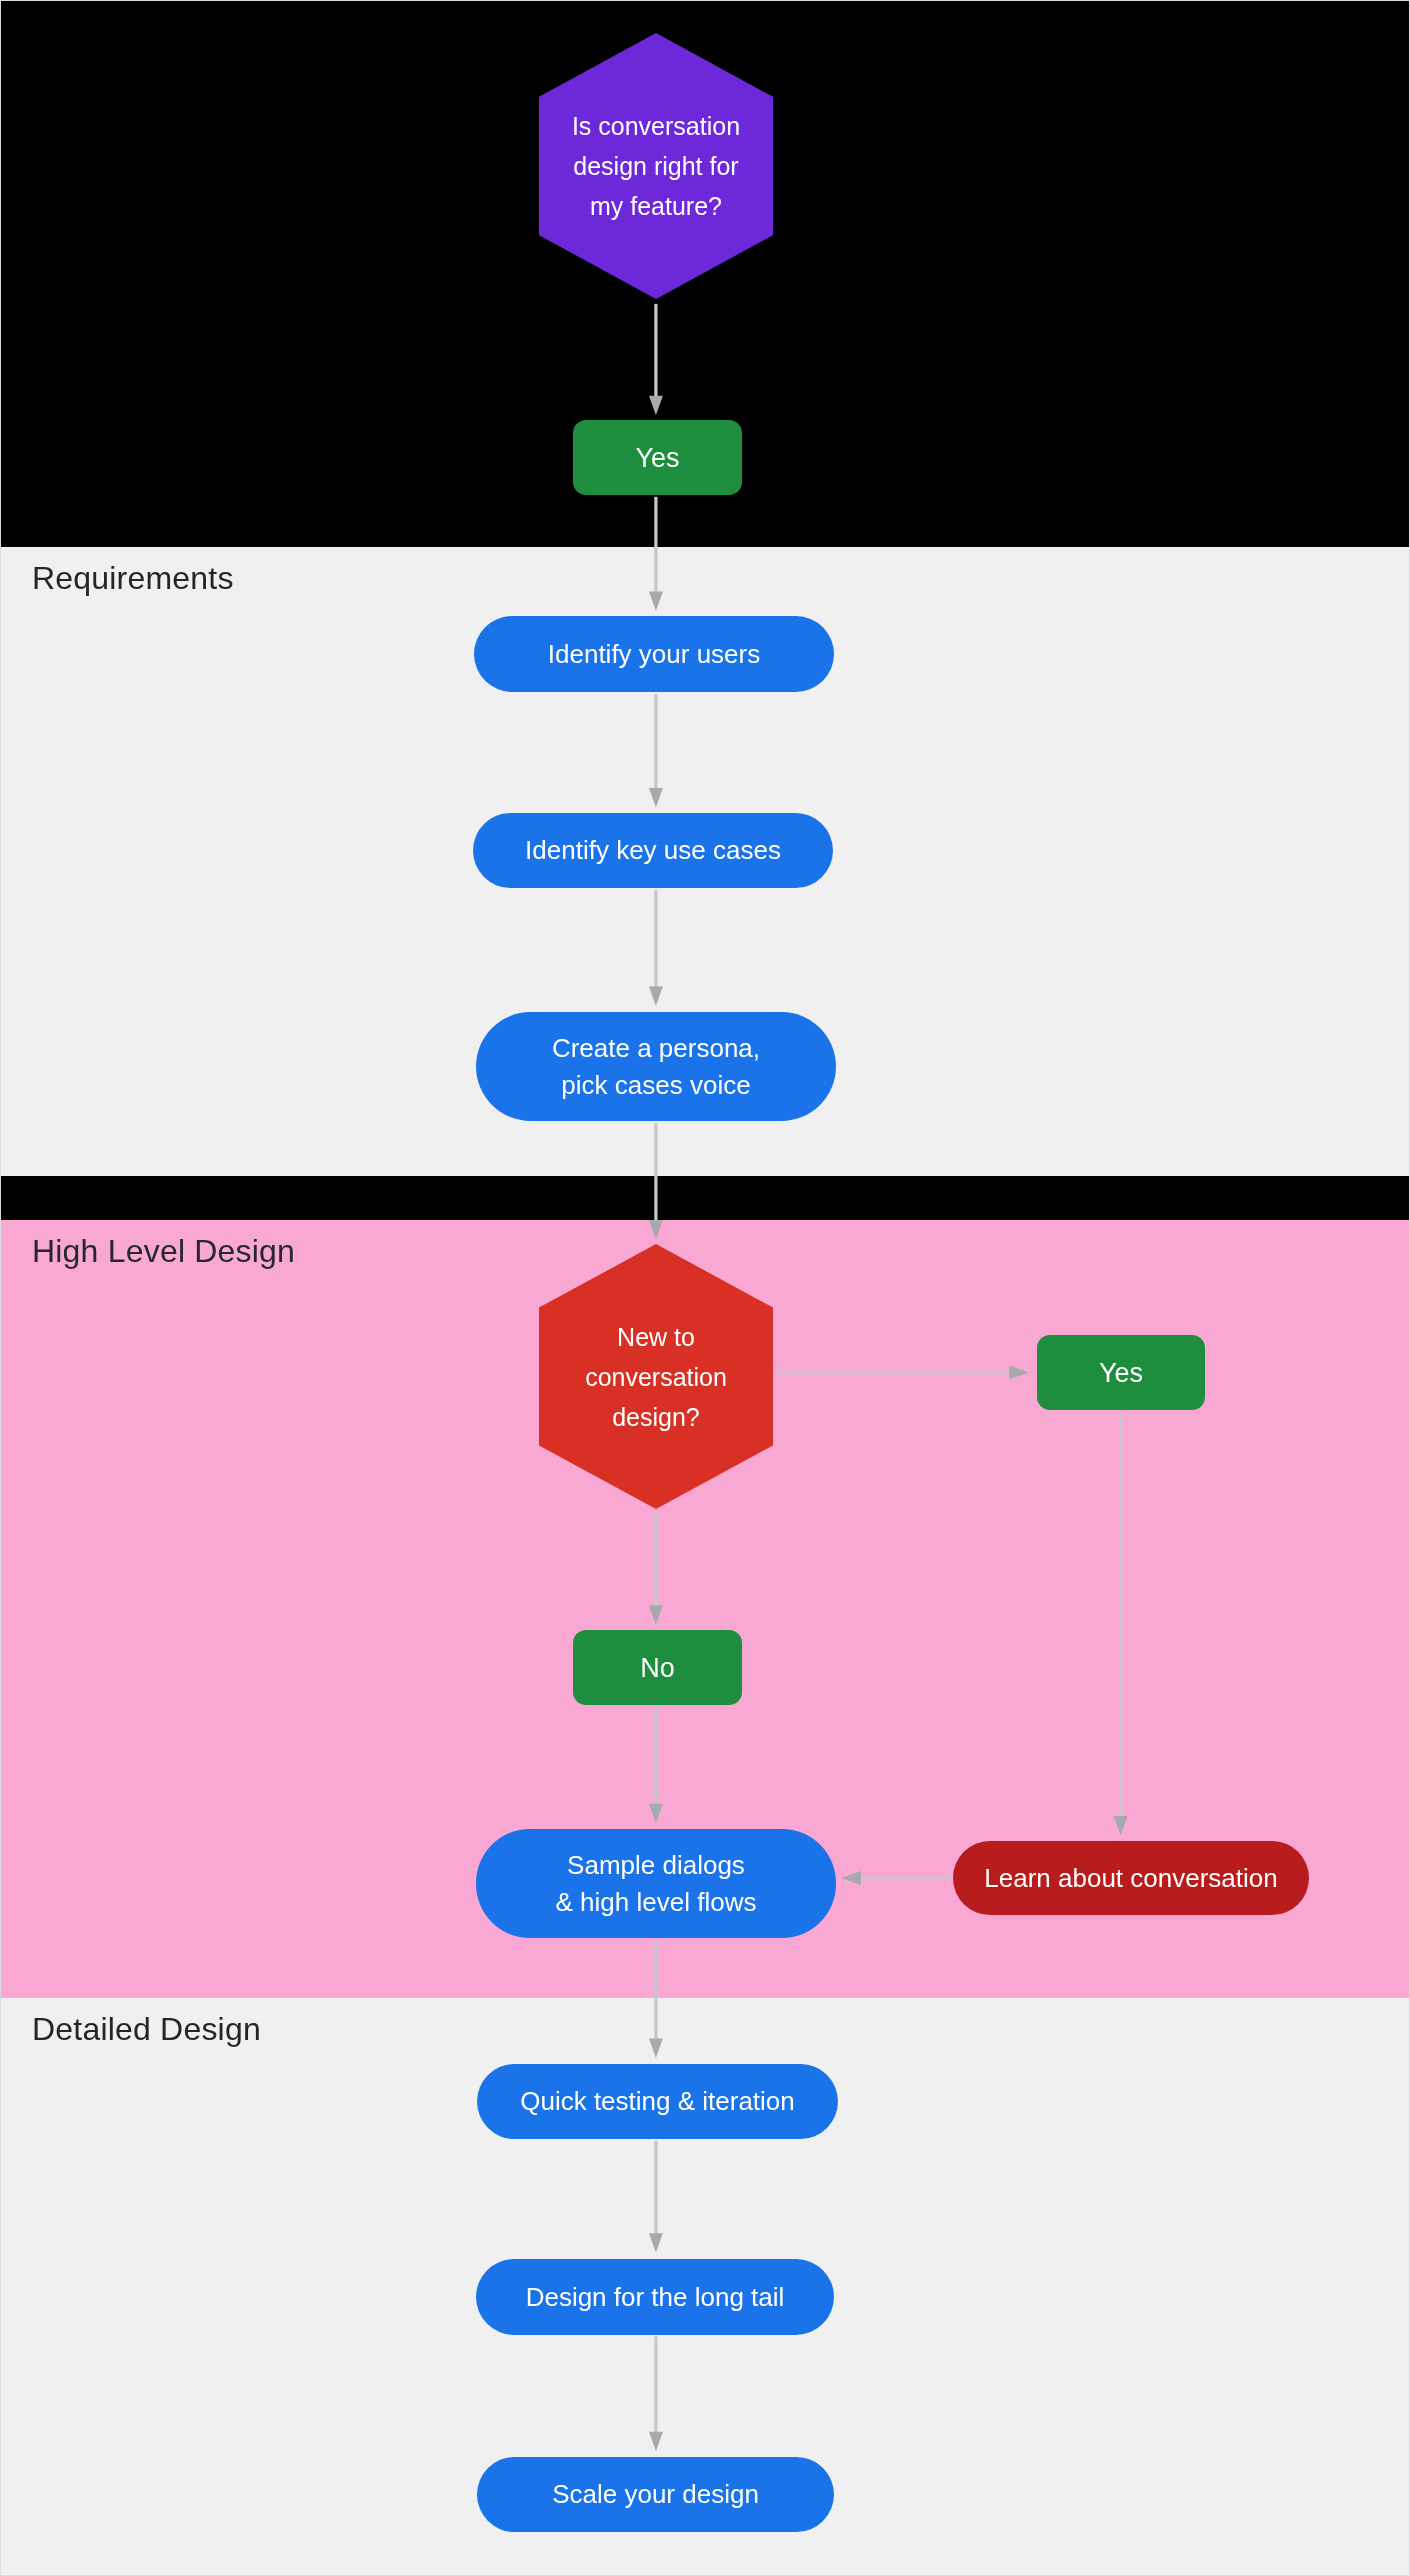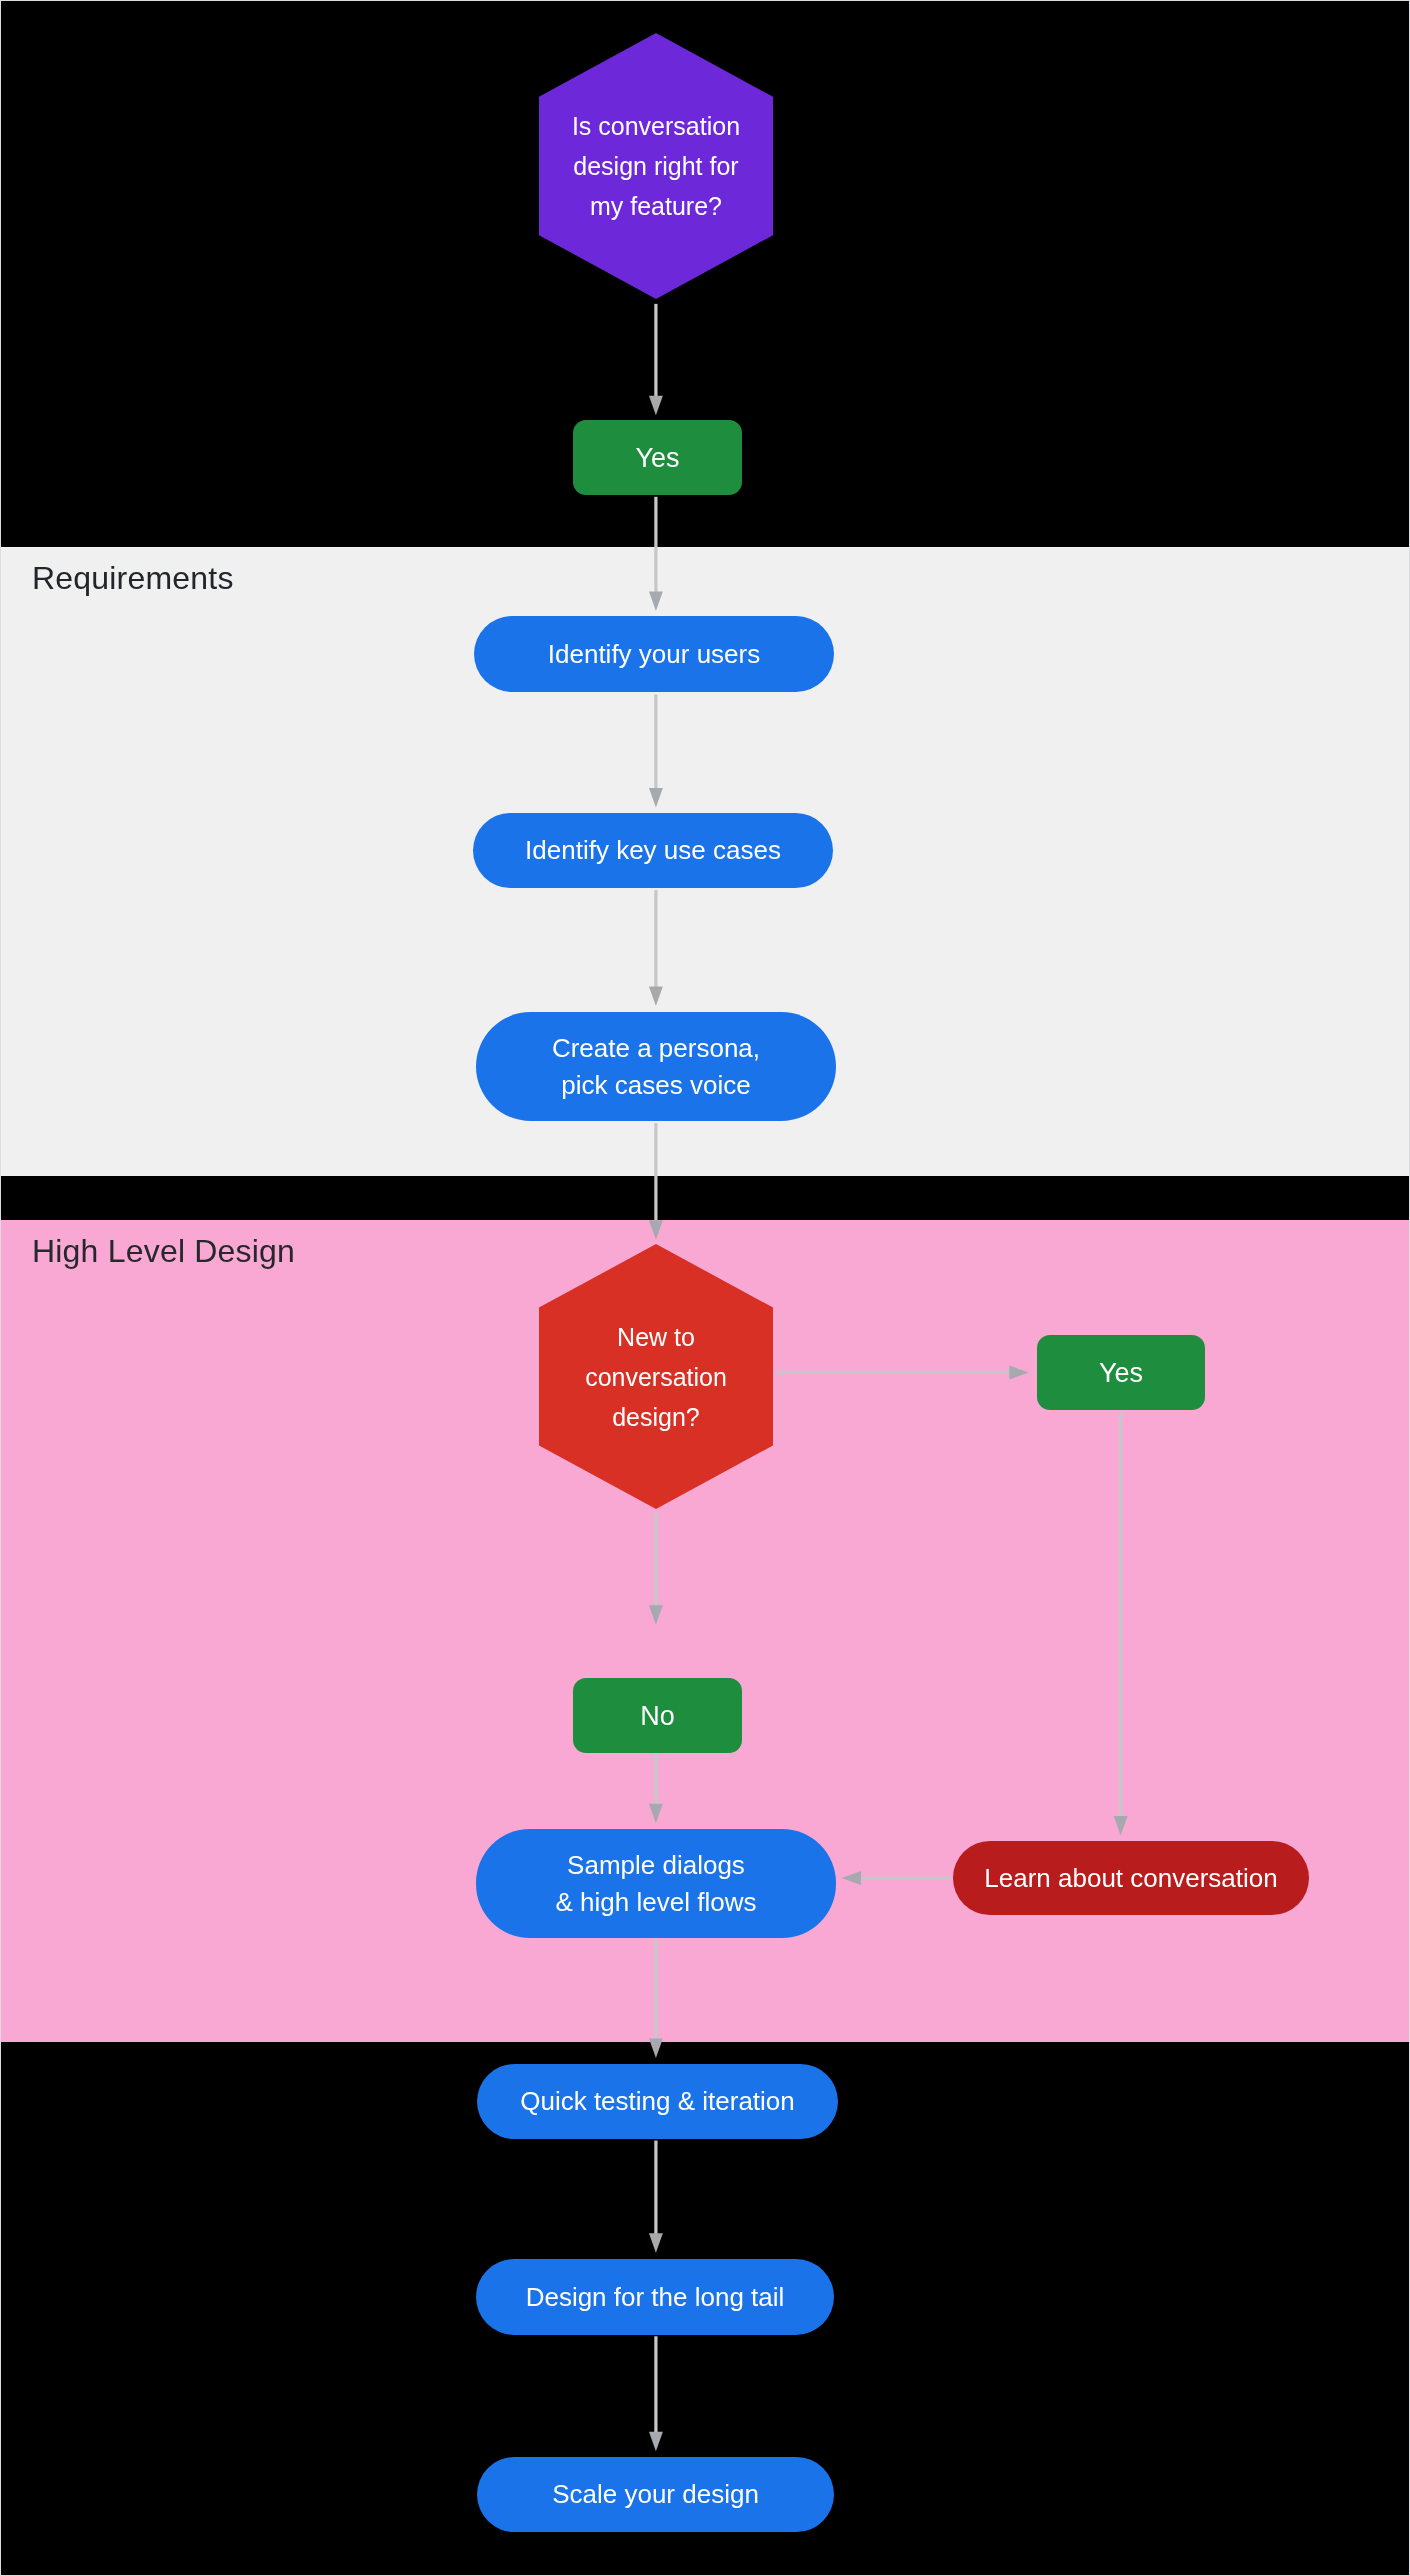--- a/index.html
+++ b/index.html
@@ -38,20 +38,23 @@
 <div class="canvas">
 
   <div class="section" style="top: 0px; height: 546px; background: rgb(0, 0, 0);">
     <div class="section-label" style="top: 11px; color: rgb(38, 40, 44);"></div>
   </div>
   <div class="section" style="top: 546px; height: 629px; background: rgb(240, 240, 241);">
     <div class="section-label" style="top: 11px; color: rgb(34, 37, 41);">Requirements</div>
   </div>
   <div class="section" style="top: 1219px; height: 822px; background: #f9a8d4;">
     <div class="section-label" style="top: 11px; color: rgb(38, 40, 44);">High Level Design</div>
+  </div>
+  <div class="section" style="top: 1997px; height: 579px; background: rgb(240, 240, 241);">
+    <div class="section-label" style="top: 11px; color: rgb(34, 37, 41);">Detailed Design</div>
   </div>
 
   <svg id="edges-svg" width="1410" height="2576" viewBox="0 0 1520 2776">
       <g>
         <line x1="706" y1="326" x2="706" y2="430" stroke="#C5C8CB" stroke-width="3.5"></line>
         <polygon points="706,446 698.5,425 713.5,425" fill="#A6AAAE"></polygon>
       </g>
       <g>
         <line x1="706" y1="534" x2="706" y2="641" stroke="#C5C8CB" stroke-width="3.5"></line>
         <polygon points="706,657 698.5,636 713.5,636" fill="#A6AAAE"></polygon>
@@ -108,21 +111,21 @@
 my feature?</div>
       <div class="node button" style="left: 572px; top: 419px; width: 169px; height: 75px; background: rgb(30, 142, 62);">Yes</div>
       <div class="node pill" style="left: 473px; top: 615px; width: 360px; height: 76px; background: rgb(26, 115, 232); border-radius: 38px;">Identify your users</div>
       <div class="node pill" style="left: 472px; top: 812px; width: 360px; height: 75px; background: rgb(26, 115, 232); border-radius: 38px;">Identify key use cases</div>
       <div class="node pill" style="left: 475px; top: 1011px; width: 360px; height: 109px; background: rgb(26, 115, 232); border-radius: 55px;">Create a persona,
 pick cases voice</div>
       <div class="node hexagon" style="left: 538px; top: 1243px; width: 234px; height: 265px; background: rgb(217, 48, 37);">New to
 conversation
 design?</div>
       <div class="node button" style="left: 1036px; top: 1334px; width: 168px; height: 75px; background: rgb(30, 142, 62);">Yes</div>
-      <div class="node button" style="left: 572px; top: 1677px; width: 169px; height: 75px; background: rgb(30, 142, 62);">No</div>
+      <div class="node button" style="left: 572px; top: 1629px; width: 169px; height: 75px; background: rgb(30, 142, 62);">No</div>
       <div class="node pill" style="left: 475px; top: 1828px; width: 360px; height: 109px; background: rgb(26, 115, 232); border-radius: 54px;">Sample dialogs
 &amp; high level flows</div>
       <div class="node pill" style="left: 952px; top: 1840px; width: 356px; height: 74px; background: #b91c1c; border-radius: 37px;">Learn about conversation</div>
       <div class="node pill" style="left: 476px; top: 2063px; width: 361px; height: 75px; background: rgb(26, 115, 232); border-radius: 38px;">Quick testing &amp; iteration</div>
       <div class="node pill" style="left: 475px; top: 2258px; width: 358px; height: 76px; background: rgb(26, 115, 232); border-radius: 38px;">Design for the long tail</div>
       <div class="node pill" style="left: 476px; top: 2456px; width: 357px; height: 75px; background: rgb(26, 115, 232); border-radius: 38px;">Scale your design</div>
     </div>
 
 </div>
 

